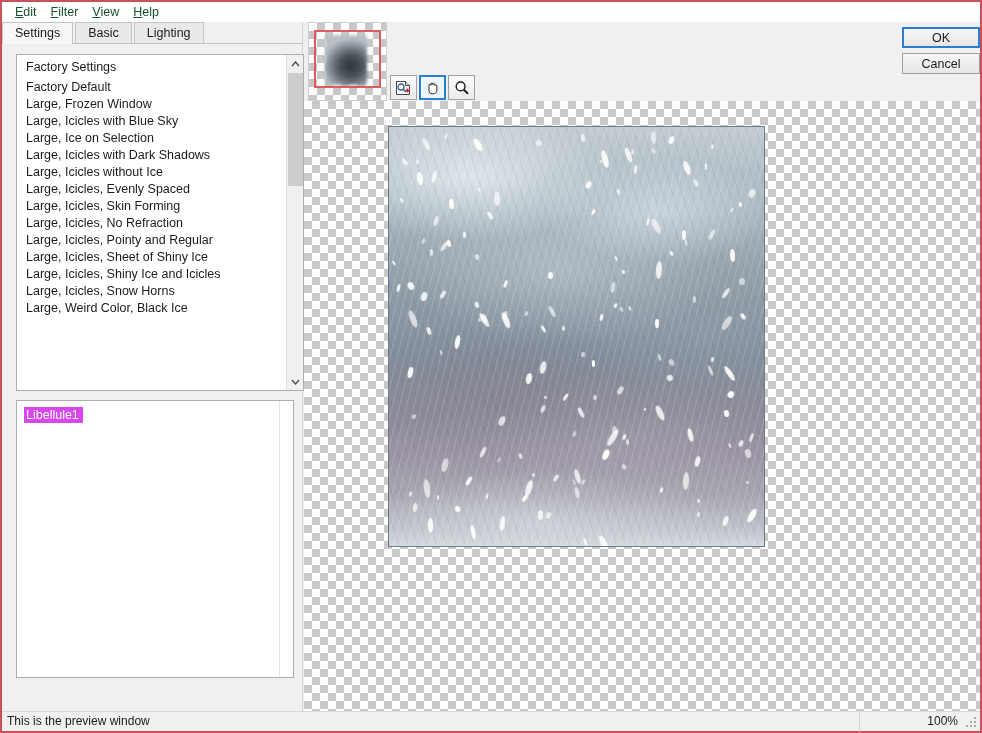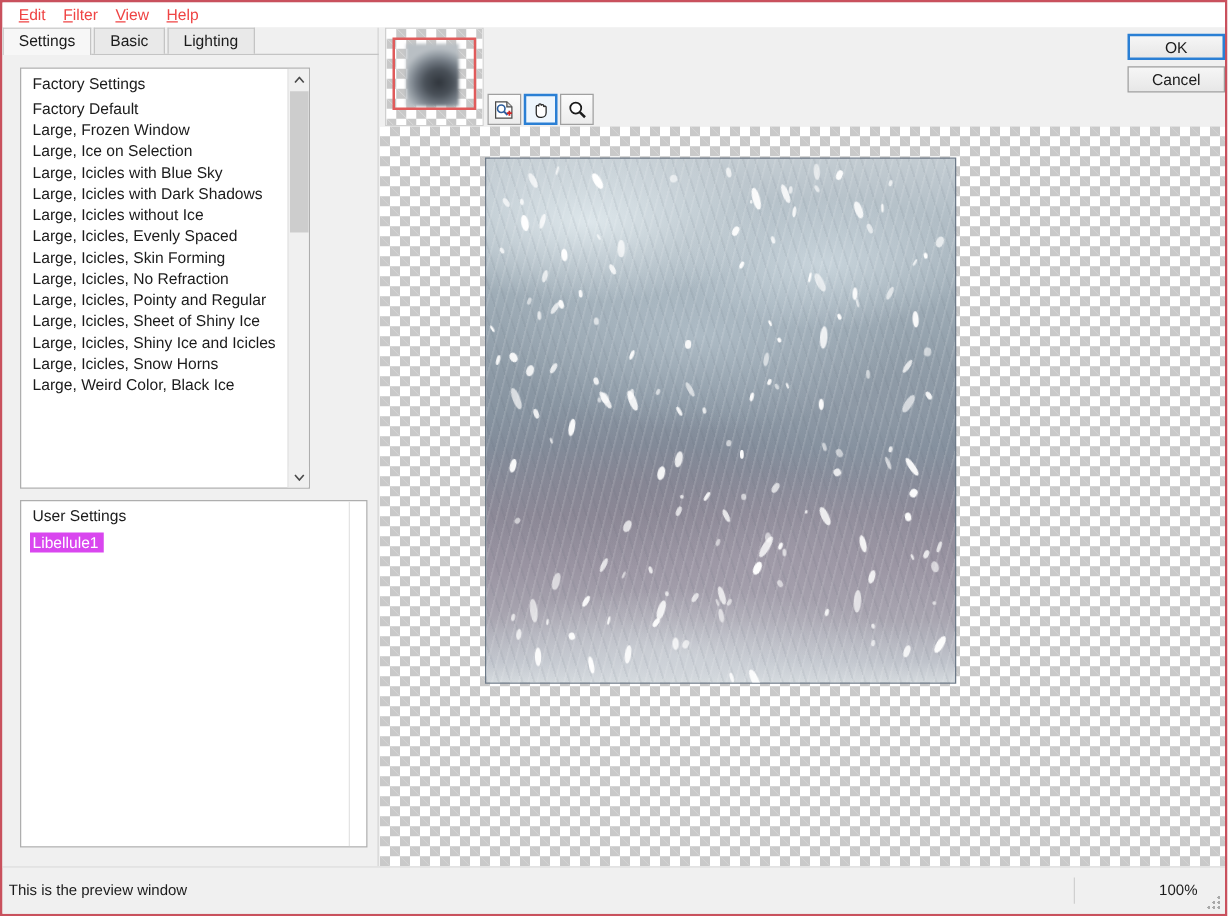--- a/index.html
+++ b/index.html
@@ -80,21 +80,21 @@
   .menubar {
     height: 20px;
     display: flex;
     align-items: center;
     padding-left: 8px;
     background: #ffffff;
     flex: 0 0 auto;
   }
   .menu-item {
     font-size: 12.5px;
-    color: #ef4444;
+    color: #14532d;
     padding: 1px 9px 1px 5px;
     cursor: default;
     white-space: nowrap;
   }
   .menu-item u { text-decoration: underline; }
 
   
   .body-area {
     flex: 1 1 auto;
     position: relative;
@@ -137,21 +137,21 @@
     background: #f7f7f7;
     height: 22px;
     position: relative;
     z-index: 2;
     margin-bottom: -1px;
   }
 
   .listbox {
     position: absolute;
     left: 14px; top: 32px;
-    width: 232px; height: 337px;
+    width: 288px; height: 337px;
     background: #ffffff;
     border: 1px solid #aeaeae;
     overflow: hidden;
     padding-left: 28px;
   }
   .list-inner {
     position: absolute;
     left: 0; top: 0; right: 17px; bottom: 0;
     padding: 4px 0 0 0;
     overflow: hidden;
@@ -338,21 +338,21 @@
   .flake {
     position: absolute;
     background: #ffffff;
     border-radius: 50%;
     filter: blur(.45px);
     opacity: .93;
   }
 
   
   .statusbar {
-    height: 38px;
+    height: 20px;
     flex: 0 0 auto;
     background: #f0f0f0;
     border-top: 1px solid #d9d9d9;
     display: flex;
     align-items: center;
     font-size: 12px;
     color: #1b1b1b;
   }
   .status-left {
     flex: 1 1 auto;
@@ -430,22 +430,22 @@
         <div class="tab active">Settings</div>
         <div class="tab">Basic</div>
         <div class="tab">Lighting</div>
       </div>
 
       <div class="listbox">
         <div class="list-inner">
           <div class="list-row group">Factory Settings</div>
           <div class="list-row">Factory Default</div>
           <div class="list-row">Large, Frozen Window</div>
+          <div class="list-row">Large, Icicles with Blue Sky</div>
           <div class="list-row">Large, Ice on Selection</div>
-          <div class="list-row">Large, Icicles with Blue Sky</div>
           <div class="list-row">Large, Icicles with Dark Shadows</div>
           <div class="list-row">Large, Icicles without Ice</div>
           <div class="list-row">Large, Icicles, Evenly Spaced</div>
           <div class="list-row">Large, Icicles, Skin Forming</div>
           <div class="list-row">Large, Icicles, No Refraction</div>
           <div class="list-row">Large, Icicles, Pointy and Regular</div>
           <div class="list-row">Large, Icicles, Sheet of Shiny Ice</div>
           <div class="list-row">Large, Icicles, Shiny Ice and Icicles</div>
           <div class="list-row">Large, Icicles, Snow Horns</div>
           <div class="list-row">Large, Weird Color, Black Ice</div>
@@ -460,21 +460,20 @@
           <div class="scroll-arrow bottom">
             <svg width="9" height="6" viewBox="0 0 9 6">
                 <path d="M1 1 L4.5 5 L8 1" stroke="#4a4a4a" stroke-width="1.3" fill="none"></path>
               </svg>
           </div>
         </div>
       </div>
 
       <div class="user-box">
         <div class="list-inner">
-          <div class="list-row group">User Settings</div>
           <div>
             <span class="user-row-sel">Libellule1</span>
           </div>
         </div>
         <div class="user-divider"></div>
       </div>
 
     </div>
 
     <div class="right-panel">

